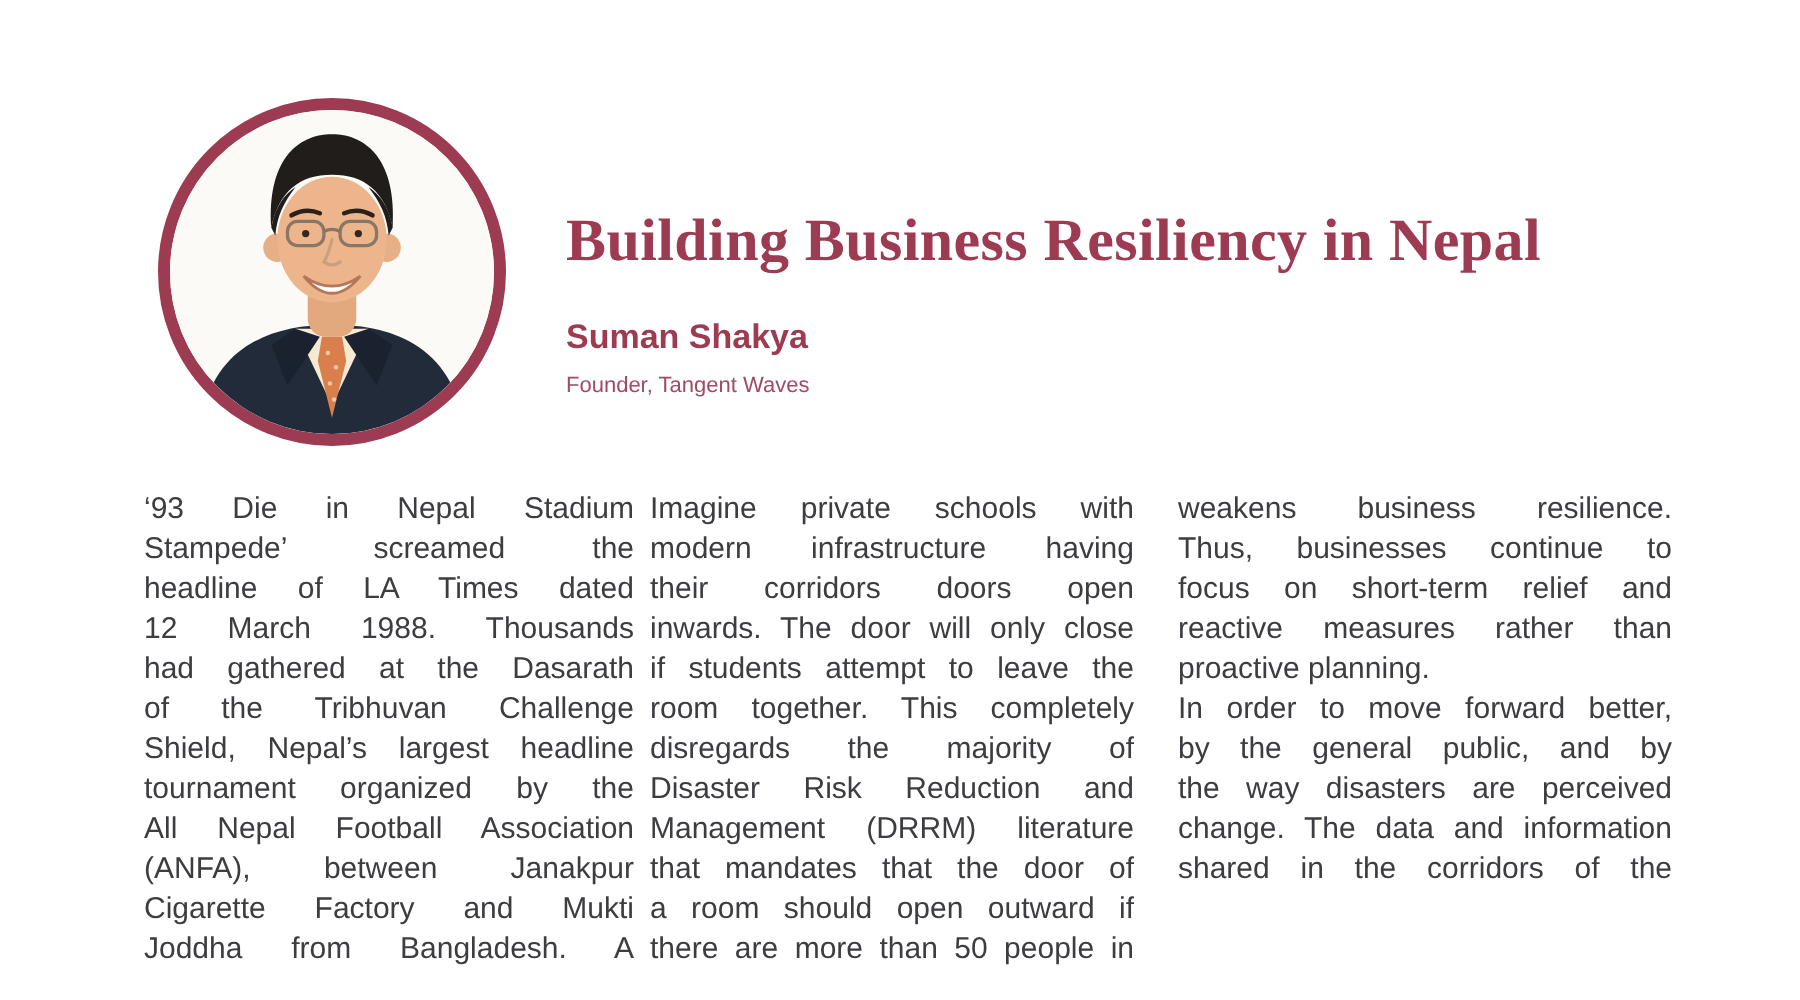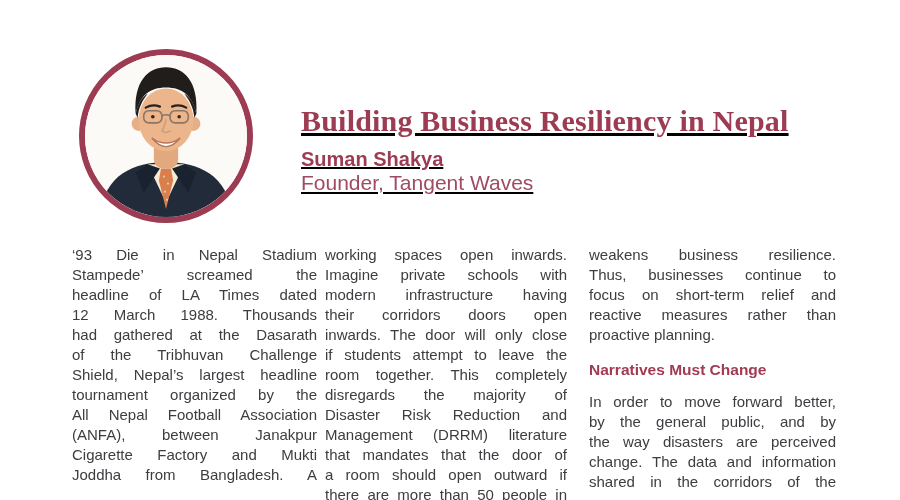--- a/index.html
+++ b/index.html
@@ -20,41 +20,41 @@
   .avatar{
     position:absolute;left:79px;top:49px;
     width:174px;height:174px;
     box-sizing:border-box;
     border:6px solid var(--accent);
     border-radius:50%;
     overflow:hidden;
     background:#fcfaf7;
   }
   .avatar svg{display:block;width:100%;height:100%;}
-  .header-text{position:absolute;left:301px;top:102px;text-decoration:underline;}
+  .header-text{position:absolute;left:283px;top:102px;}
   .page-title{
     margin:0;
     font-family:"Liberation Serif", serif;
     font-weight:700;
     font-size:30px;
     line-height:37px;
     letter-spacing:0.2px;
     color:var(--accent);
     white-space:nowrap;
   }
   .author-name{
-    margin-top:9px;
-    font-size:20px;
+    margin-top:19px;
+    font-size:17px;
     font-weight:700;
     line-height:22px;
     color:var(--accent);
   }
   .author-role{
     margin-top:2px;
-    font-size:21px;
+    font-size:11px;
     line-height:22px;
     color:var(--accent-soft);
   }
   
   .col{
     position:absolute;top:245px;
     color:var(--body);
     font-size:15px;
     line-height:20px;
   }
@@ -148,21 +148,20 @@
         <div class="line">Shield, Nepal’s largest headline</div>
         <div class="line">tournament organized by the</div>
         <div class="line">All Nepal Football Association</div>
         <div class="line">(ANFA), between Janakpur</div>
         <div class="line">Cigarette Factory and Mukti</div>
         <div class="line">Joddha from Bangladesh. A</div>
       </div>
     </div>
   <div class="col col-2">
       <div class="para">
-        <div class="line">working spaces open inwards.</div>
         <div class="line">Imagine private schools with</div>
         <div class="line">modern infrastructure having</div>
         <div class="line">their corridors doors open</div>
         <div class="line">inwards. The door will only close</div>
         <div class="line">if students attempt to leave the</div>
         <div class="line">room together. This completely</div>
         <div class="line">disregards the majority of</div>
         <div class="line">Disaster Risk Reduction and</div>
         <div class="line">Management (DRRM) literature</div>
         <div class="line">that mandates that the door of</div>
@@ -171,21 +170,20 @@
       </div>
     </div>
   <div class="col col-3">
       <div class="para">
         <div class="line">weakens business resilience.</div>
         <div class="line">Thus, businesses continue to</div>
         <div class="line">focus on short-term relief and</div>
         <div class="line">reactive measures rather than</div>
         <div class="line end">proactive planning.</div>
       </div>
-      <div class="col-heading">Narratives Must Change</div>
       <div class="para">
         <div class="line">In order to move forward better,</div>
         <div class="line">by the general public, and by</div>
         <div class="line">the way disasters are perceived</div>
         <div class="line">change. The data and information</div>
         <div class="line">shared in the corridors of the</div>
       </div>
     </div>
 
 </div>

